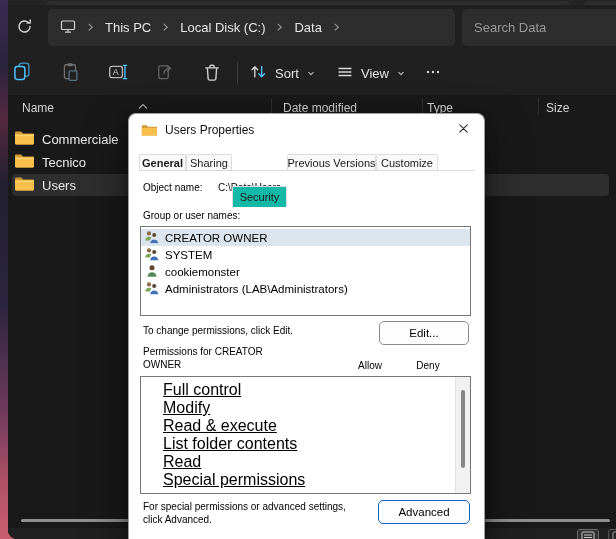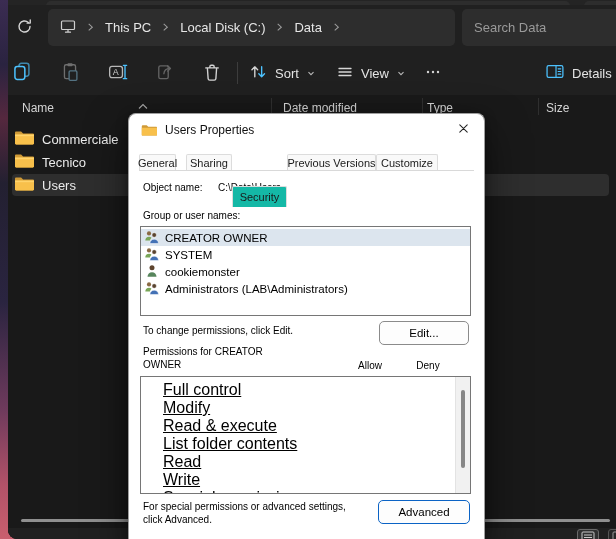--- a/index.html
+++ b/index.html
@@ -45,21 +45,21 @@
     border:1px solid #9f9f9f;border-bottom:none;border-radius:8px 8px 0 0;
     box-shadow:0 18px 42px rgba(0,0,0,.5),0 3px 12px rgba(0,0,0,.35);color:#000;}
   .dlg-title-icon{position:absolute;left:12px;top:9px;}
   .dlg-title{position:absolute;left:36px;top:9px;font-size:12px;color:#111;}
   .dlg-close{position:absolute;right:12px;top:7px;width:18px;height:18px;}
   .tabline{position:absolute;left:10px;right:10px;top:56px;height:1px;background:#d9d9d9;z-index:1;}
   .tab{position:absolute;top:40px;height:17px;background:#f9f9f9;border:1px solid #dcdcdc;border-bottom:none;
     border-radius:2px 2px 0 0;font-size:11px;display:flex;align-items:center;justify-content:center;
     color:#1a1a1a;white-space:nowrap;z-index:0;}
   .tab.active{top:36px;height:21px;background:#14b8a6;z-index:2;box-shadow:0 1px 0 #fff;margin-top:36px;}
-  .t0{left:10px;width:37px;} .t1{left:57px;width:46px;} .t2{left:103px;width:55px;}
+  .t0{left:10px;width:47px;font-weight:bold;} .t1{left:57px;width:46px;} .t2{left:103px;width:55px;}
   .t3{left:158px;width:89px;} .t4{left:247px;width:62px;}
   .dtext{position:absolute;font-size:10px;color:#000;white-space:nowrap;}
   .group-list{position:absolute;left:11px;top:112px;width:331px;height:90px;background:#fff;
     border:1px solid #767676;padding-top:2px;}
   .grow{height:17px;display:flex;align-items:center;gap:5px;padding-left:3px;font-size:11.5px;color:#000;white-space:nowrap;}
   .grow.selected{background:#dce5ee;}
   .btn{position:absolute;background:#fdfdfd;border:1px solid #8b8b8b;border-radius:5px;
     display:flex;align-items:center;justify-content:center;font-size:11.5px;color:#000;}
   .btn.edit{left:250px;top:207px;width:90px;height:24px;}
   .btn.advanced{left:249px;top:386px;width:92px;height:24px;border:1.5px solid #0b63c5;}
@@ -204,29 +204,20 @@
       </div>
       <div class="tool" style="left:416px">
         <span>
           <svg width="18" height="16" viewBox="0 0 16 16">
               <circle cx="3" cy="8" r="1.2" fill="#d6d6d6"></circle>
               <circle cx="8" cy="8" r="1.2" fill="#d6d6d6"></circle>
               <circle cx="13" cy="8" r="1.2" fill="#d6d6d6"></circle>
             </svg>
         </span>
       </div>
-      <div class="tool" style="left:538px">
-        <span>
-          <svg width="19" height="17" viewBox="0 0 18 16">
-              <rect x="1" y="2.5" width="15" height="11" rx="1.5" fill="none" stroke="#4cc2ff" stroke-width="1.2"></rect>
-              <path d="M9.5 3v10M11.5 5.5h2.5M11.5 8h2.5M11.5 10.5h2.5" stroke="#4cc2ff" stroke-width="1.1" stroke-linecap="round"></path>
-            </svg>
-        </span>
-        <span>Details</span>
-      </div>
     </div>
 
     <div class="filearea">
       <span class="hcell" style="left:14px">Name</span>
       <span class="sortasc">
         <svg width="10" height="7" viewBox="0 0 10 7">
             <path d="M1 5.5L5 1.5l4 4" fill="none" stroke="#a8a8a8" stroke-width="1.1"></path>
           </svg>
       </span>
       <div class="hdiv" style="left:263px"></div>
@@ -370,21 +361,20 @@
     <span class="dtext" style="left:14px;top:245px">OWNER</span>
     <span class="dtext colhdr" style="left:220px">Allow</span>
     <span class="dtext colhdr" style="left:278px">Deny</span>
 
     <div class="perm-list">
       <div class="prow">Full control</div>
       <div class="prow">Modify</div>
       <div class="prow">Read &amp; execute</div>
       <div class="prow">List folder contents</div>
       <div class="prow">Read</div>
-      <div class="prow">Write</div>
       <div class="prow">Special permissions</div>
       <div class="vtrack">
         <div class="vthumb"></div>
       </div>
     </div>
 
     <span class="dtext" style="left:14px;top:387px">For special permissions or advanced settings,</span>
     <span class="dtext" style="left:14px;top:400px">click  Advanced.</span>
     <div class="btn advanced">Advanced</div>
 

